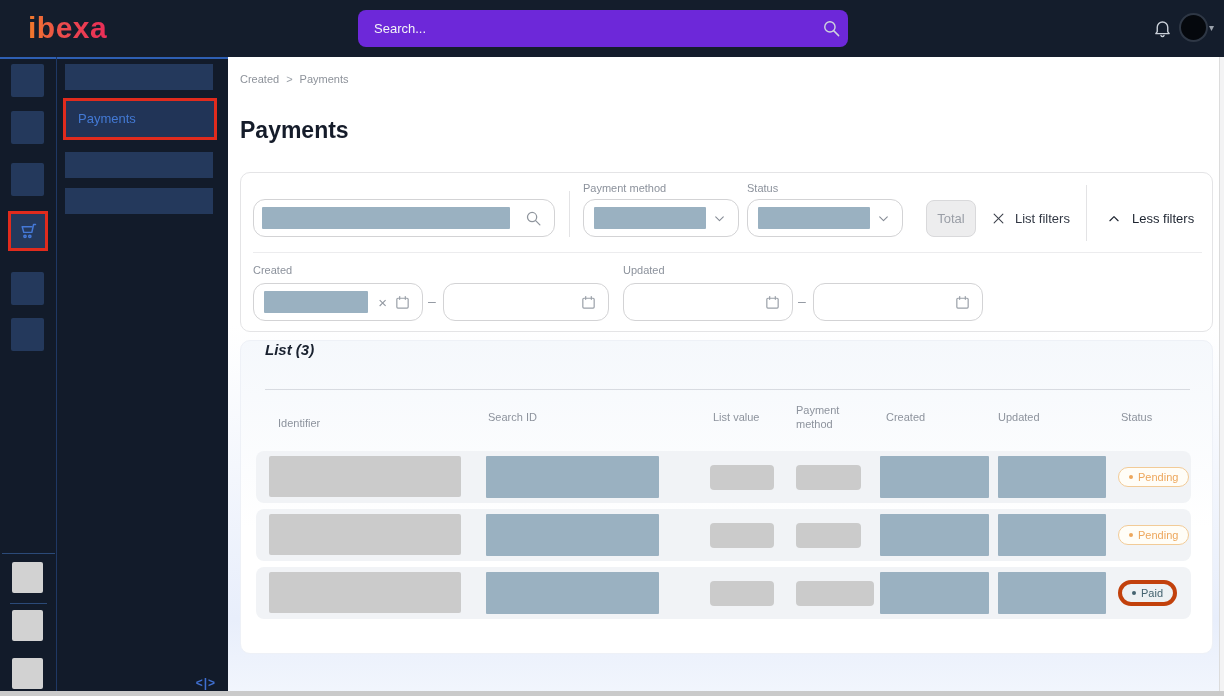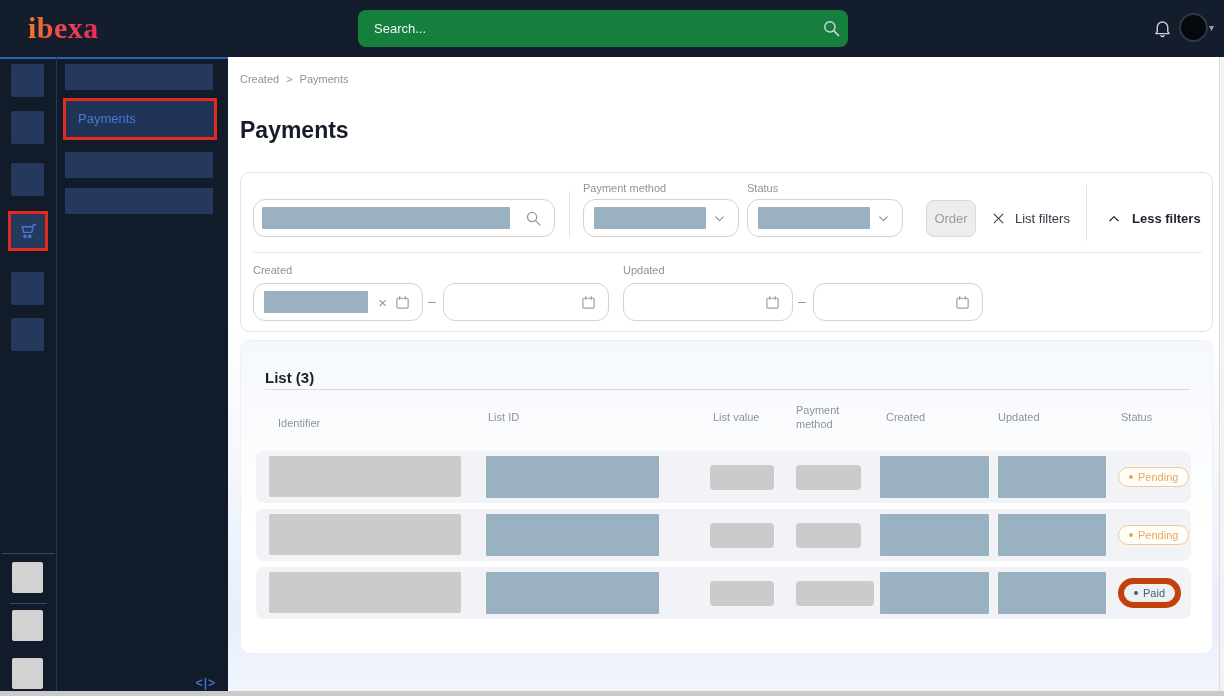--- a/index.html
+++ b/index.html
@@ -2,26 +2,26 @@
 <html><head>
 <meta charset="utf-8">
 <style>
   * { margin:0; padding:0; box-sizing:border-box; }
   html,body { width:1224px; height:696px; overflow:hidden; }
   body { font-family:"Liberation Sans", sans-serif; background:#fff; }
   #app { position:relative; width:1224px; height:696px; background:#fff; }
 
   
   .topbar { position:absolute; left:0; top:0; width:1224px; height:57px; background:#141d2c; }
-  .logo { position:absolute; left:28px; top:11px; font-family:Liberation Serif, serif;
+  .logo { position:absolute; left:28px; top:11px; font-family:Liberation Sans, sans-serif;
           font-size:30px; font-weight:800; letter-spacing:0.5px; line-height:34px;
           background:linear-gradient(90deg,#f07a2a 0%,#ec4a4e 45%,#e92d57 100%);
           -webkit-background-clip:text; background-clip:text; color:transparent; cursor:pointer; }
   .gsearch { position:absolute; left:358px; top:10px; width:490px; height:37px;
-             background:#15803d; border:none; border-radius:8px; color:#f2f4f7;
+             background:#6d28d9; border:none; border-radius:8px; color:#f2f4f7;
              font-size:13px; padding:0 44px 0 16px; outline:none; font-family:"Liberation Sans",sans-serif; }
   .gsearch::placeholder { color:#f2f4f7; opacity:1; }
   .gsearch-icon { position:absolute; left:822px; top:19px; width:19px; height:19px; }
   .bell { position:absolute; left:1152px; top:17px; width:21px; height:23px; cursor:pointer; }
   .avatar { position:absolute; left:1179px; top:13px; width:29px; height:29px; border-radius:50%;
             background:#05080d; border:2px solid #2e3745; cursor:pointer; }
   .caret { position:absolute; left:1209px; top:22px; color:#9aa1ab; font-size:10px; cursor:pointer; }
 
   
   .rail { position:absolute; left:0; top:57px; width:57px; height:639px; background:#121b2a;
@@ -58,38 +58,38 @@
            display:flex; align-items:center; cursor:pointer; }
   .redact-blue { background:#9ab1c1; height:22px; border-radius:1px; }
   .redact-gray { background:#cbcbcb; border-radius:2px; }
   .vdiv { position:absolute; width:1px; background:#e3e3e5; }
   .apply-btn { position:absolute; left:685px; top:27px; width:50px; height:37px; background:#ededee;
                border:1px solid #d9d9db; border-radius:8px; color:#9a9ea6; font-size:13px;
                font-family:"Liberation Sans",sans-serif; cursor:pointer; }
   .clear-btn { position:absolute; left:750px; top:27px; height:37px; display:flex; align-items:center;
                gap:9px; cursor:pointer; font-size:13px; color:#323844; }
   .less-btn { position:absolute; left:866px; top:27px; height:37px; display:flex; align-items:center;
-              gap:11px; cursor:pointer; font-size:13px; font-weight:700; color:#1d2430; }
+              gap:11px; cursor:pointer; font-size:13px; font-weight:400; color:#1d2430; }
   .rowdiv { position:absolute; left:12px; top:79px; width:949px; height:1px; background:#ececee; }
   .dash { position:absolute; top:120px; color:#959ba4; font-size:14px; }
   .xclear { color:#9298a1; font-size:15px; line-height:1; cursor:pointer; }
 
   .lcard { position:absolute; left:12px; top:283px; width:973px; height:314px; border-radius:10px;
            background:linear-gradient(180deg,#f5f8fc 0%,#ffffff 60%); border:1px solid #eef1f7; }
-  .ltitle { position:absolute; left:24px; top:28px; font-size:15px; font-weight:700; color:#19212f; }
+  .ltitle { position:absolute; left:24px; top:0; font-size:15px; font-weight:700; color:#19212f;font-style:italic; }
   .ldiv { position:absolute; left:24px; top:48px; width:925px; height:1px; background:#d8dbe1; }
   .col { position:absolute; font-size:11px; color:#8d939d; }
   .lrow { position:absolute; left:15px; width:935px; height:52px; background:#f1f3f6; border-radius:8px; cursor:pointer; }
   .cell { position:absolute; }
   .badge { position:absolute; left:862px; top:50%; transform:translateY(-50%); display:inline-flex;
            align-items:center; gap:5px; padding:3px 10px; border-radius:999px; font-size:11px; white-space:nowrap; }
   .badge .dot { width:4px; height:4px; border-radius:50%; }
   .badge.pending { color:#eda75d; border:1px solid #f2cb97; background:#fffdf7; }
   .badge.pending .dot { background:#eda75d; }
-  .badge.paid { color:#44636f; border:6px solid #c2410c; background:#edf1f3; }
+  .badge.paid { color:#44636f; border:4px solid #c2410c; background:#edf1f3; }
   .badge.paid .dot { background:#44636f; }
 
   .scrollstrip { position:absolute; right:0; top:57px; width:5px; height:634px; background:#f3f3f4;
                  border-left:1px solid #dcdcdc; cursor:pointer; }
   .bottombar { position:absolute; left:0; bottom:0; width:1224px; height:5px; background:#cacaca; }
 
   svg { display:block; }
 </style>
 </head>
 <body>
@@ -172,21 +172,21 @@
       </div>
 
       <div class="flabel" style="left:506px;top:9px">Status</div>
       <div class="field" style="left:506px;top:26px;width:156px;padding:0 12px 0 10px;justify-content:space-between">
         <div class="redact-blue" style="width:112px"></div>
         <svg width="13" height="13" viewBox="0 0 24 24" fill="none" stroke="#868c96" stroke-width="2" stroke-linecap="round" stroke-linejoin="round">
           <path d="M5 9l7 7 7-7"></path>
         </svg>
       </div>
 
-      <button class="apply-btn">Order</button>
+      <button class="apply-btn">Total</button>
 
       <div class="clear-btn">
         <svg width="15" height="15" viewBox="0 0 24 24" fill="none" stroke="#3c414b" stroke-width="1.7" stroke-linecap="round">
           <line x1="5" y1="5" x2="19" y2="19"></line>
             <line x1="19" y1="5" x2="5" y2="19"></line>
         </svg>
         <span>List filters</span>
       </div>
 
       <div class="vdiv" style="left:845px;top:12px;height:56px"></div>
@@ -237,21 +237,21 @@
             <line x1="16" y1="3.5" x2="16" y2="7.5"></line>
         </svg>
       </div>
     </div>
 
     <div class="lcard">
       <div class="ltitle">List (3)</div>
       <div class="ldiv"></div>
 
       <div class="col" style="left:37px;top:76px">Identifier</div>
-      <div class="col" style="left:247px;top:70px">List ID</div>
+      <div class="col" style="left:247px;top:70px">Search ID</div>
       <div class="col" style="left:472px;top:70px">List value</div>
       <div class="col" style="left:555px;top:62px;width:58px;line-height:14px">Payment method</div>
       <div class="col" style="left:645px;top:70px">Created</div>
       <div class="col" style="left:757px;top:70px">Updated</div>
       <div class="col" style="left:880px;top:70px">Status</div>
 
       <div class="lrow" style="top:110px">
         <div class="cell redact-gray" style="left:13px;top:5px;width:192px;height:41px"></div>
         <div class="cell redact-blue" style="left:230px;top:5px;width:173px;height:42px"></div>
         <div class="cell redact-gray" style="left:454px;top:14px;width:64px;height:25px;border-radius:4px"></div>

